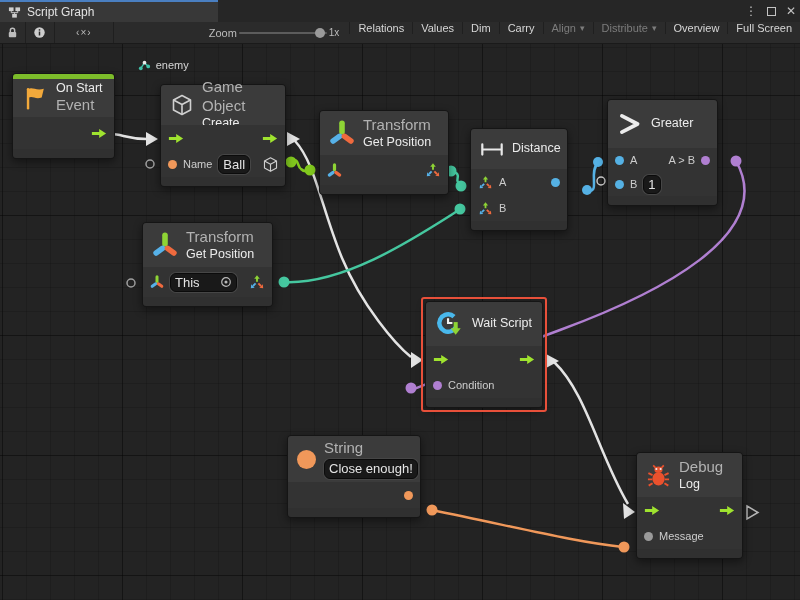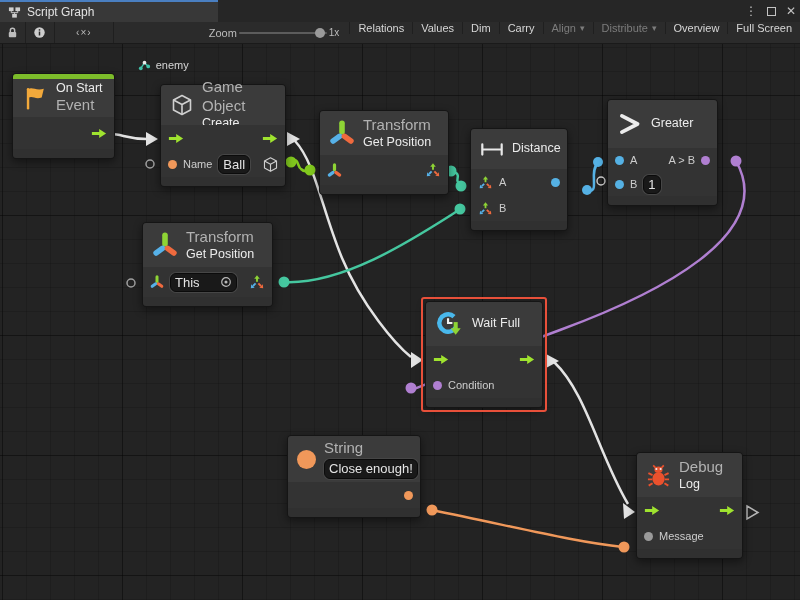--- a/index.html
+++ b/index.html
@@ -413,21 +413,21 @@
     </div>
     <div class="sec foot"></div>
   </div>
 
   <div class="node selected" style="left:425px;top:301px;width:118px">
     <div class="sec head" style="height:44px">
       <svg class="ic" width="29" height="29">
           <use href="#i-clock"></use>
         </svg>
       <div class="titles">
-          <div class="main">Wait Full</div>
+          <div class="main">Wait Script</div>
         </div>
     </div>
     <div class="sec">
       <div class="row" style="height:26px">
         <svg class="ic" width="16" height="11">
             <use href="#i-flowarrow"></use>
           </svg>
         <span class="spacer"></span>
         <svg class="ic" width="16" height="11">
             <use href="#i-flowarrow"></use>

